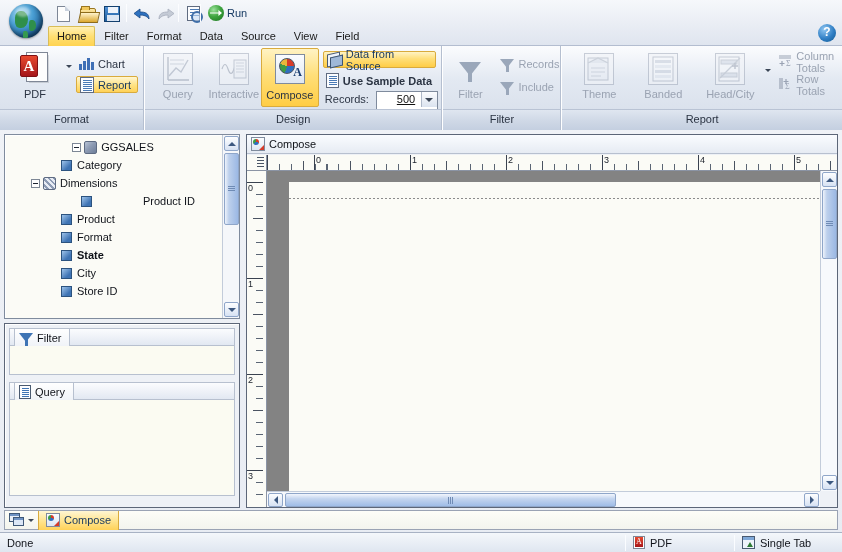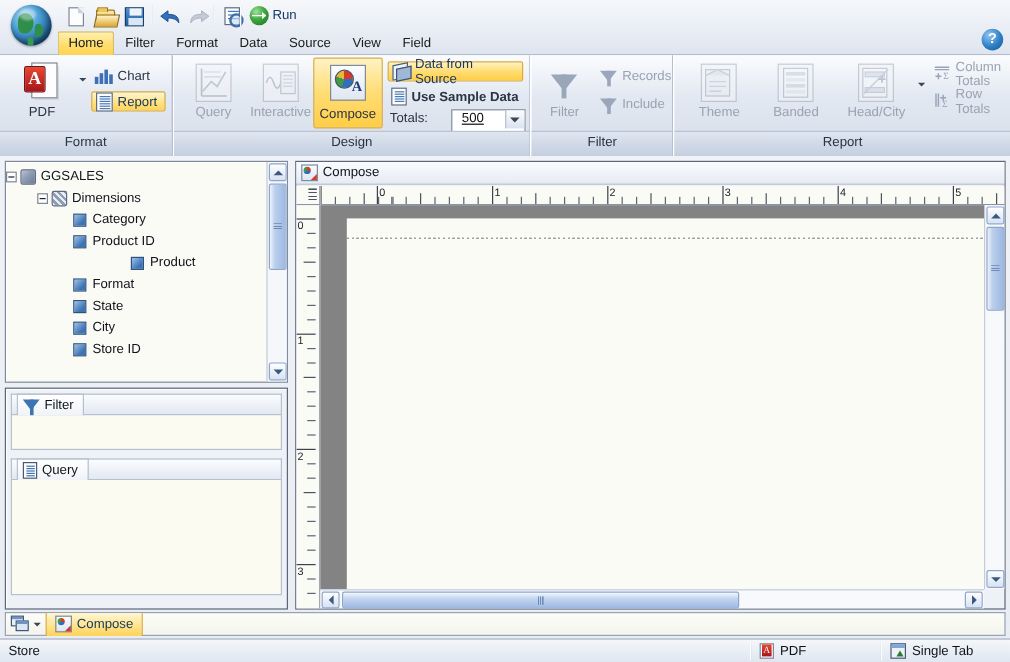--- a/index.html
+++ b/index.html
@@ -227,21 +227,21 @@
     width:0;height:0;border-left:11px solid transparent;border-right:11px solid transparent;
     border-top:14px solid #9aa7ba; position:relative;
   }
   .funnel:after{content:"";position:absolute;left:-2px;top:-14px;width:4px;height:20px;background:#9aa7ba;}
   .funnel.sm { border-left-width:7px;border-right-width:7px;border-top-width:9px; }
   .funnel.sm:after{ left:-1px; top:-9px; width:3px; height:13px; }
 
   .recbox {
     position:absolute; height:27px; width:62px;
     background:#fff; border:1px solid #7f8b9d;
-    font-size:11px; color:#111; line-height:15px; padding-left:8px;text-decoration:underline;
+    font-size:11px; color:#111; line-height:15px; padding-left:20px;text-decoration:underline;
   }
   .recarrow {
     position:absolute; right:0; top:0; width:16px; height:15px;
     background: linear-gradient(to bottom,#fbfcfe,#dbe3ef);
     border-left:1px solid #aeb8c8;
     display:flex; align-items:center; justify-content:center;
   }
   .caret-d { width:0;height:0;border-left:4px solid transparent;border-right:4px solid transparent;
     border-top:4px solid #3b4656; }
   .caret-d.sm { border-left-width:3px;border-right-width:3px;border-top-width:3px; }
@@ -595,21 +595,21 @@
           </div>
 
           <div class="smallbtn sel" style="left:178px; top:5px; width:113px;">
             <span class="dfs-ic"></span>
             <span>Data from Source</span>
           </div>
           <div class="smallbtn" style="left:178px; top:26px;font-weight:bold;">
             <span class="usd-ic"></span>
             <span>Use Sample Data</span>
           </div>
-          <div style="position:absolute; left:180px; top:47px; font-size:11px; color:#2b3443;">Totals:</div>
+          <div style="position:absolute; left:180px; top:47px; font-size:11px; color:#2b3443;">Records:</div>
           <div class="recbox" style="left:231px; top:45px;">
             <span>500</span>
             <span class="recarrow">
                 <span class="caret-d"></span>
               </span>
           </div>
         </div>
         <div class="glabel">Design</div>
       </div>
       <div class="gsep"></div>
@@ -705,47 +705,47 @@
         <div class="glabel">Report</div>
       </div>
 
     </div>
   </div>
 
   <div class="leftpanel">
 
     <div class="treebox">
       <div class="tree">
-        <div class="tnode" style="padding-left:0;">
+        <div class="tnode" style="padding-left:0;justify-content:center;">
           <span class="expander"></span>
           <span class="cube"></span>
           <span>GGSALES</span>
+        </div>
+        <div class="tnode" style="padding-left:56px;">
+          <span class="dim-ic"></span>
+          <span>Category</span>
         </div>
         <div class="tnode" style="padding-left:26px;">
           <span class="expander"></span>
           <span class="cube hatch"></span>
           <span>Dimensions</span>
         </div>
-        <div class="tnode" style="padding-left:56px;">
-          <span class="dim-ic"></span>
-          <span>Category</span>
-        </div>
-        <div class="tnode" style="padding-left:56px;">
+        <div class="tnode" style="padding-left:76px;gap:46px;">
           <span class="dim-ic"></span>
           <span>Product ID</span>
         </div>
-        <div class="tnode" style="padding-left:56px;margin-left:48px;">
+        <div class="tnode" style="padding-left:56px;">
           <span class="dim-ic"></span>
           <span>Product</span>
         </div>
         <div class="tnode" style="padding-left:56px;">
           <span class="dim-ic"></span>
           <span>Format</span>
         </div>
-        <div class="tnode" style="padding-left:56px;">
+        <div class="tnode" style="padding-left:56px;font-weight:bold;">
           <span class="dim-ic"></span>
           <span>State</span>
         </div>
         <div class="tnode" style="padding-left:56px;">
           <span class="dim-ic"></span>
           <span>City</span>
         </div>
         <div class="tnode" style="padding-left:56px;">
           <span class="dim-ic"></span>
           <span>Store ID</span>
@@ -931,21 +931,21 @@
       <span class="cp-icon">
           <span class="p1"></span>
           <span class="p2"></span>
         </span>
       <span>Compose</span>
     </div>
   </div>
 
   <div class="statusbar">
     <div class="st-cell" style="width:625px;">
-      <span>Store</span>
+      <span>Done</span>
     </div>
     <div class="st-div"></div>
     <div class="st-cell" style="width:108px;">
       <span class="pdf-mini"></span>
       <span>PDF</span>
     </div>
     <div class="st-div"></div>
     <div class="st-cell">
       <span class="tab-mini"></span>
       <span>Single Tab</span>

